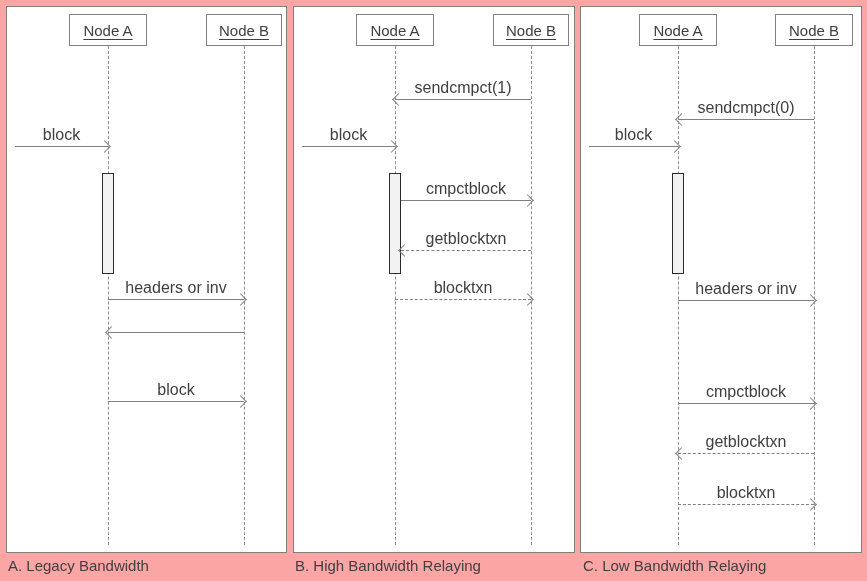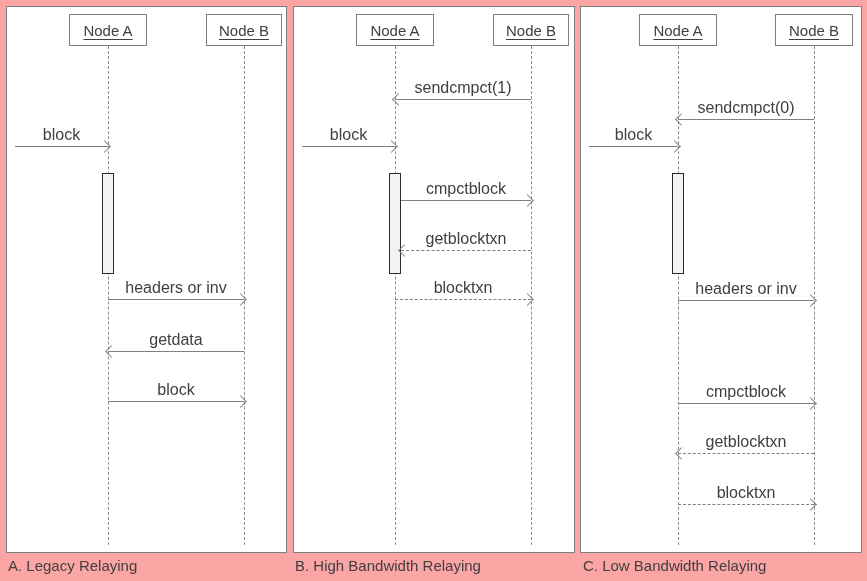--- a/index.html
+++ b/index.html
@@ -82,21 +82,20 @@
 
     <div class="msg" style="left:8px; top:118px; width:93px;">
       <div class="msg-label">block</div>
       <div class="msg-line head-right"></div>
     </div>
     <div class="msg" style="left:101px; top:271px; width:136px;">
       <div class="msg-label">headers or inv</div>
       <div class="msg-line head-right"></div>
     </div>
     <div class="msg" style="left:101px; top:323px; width:136px;">
-      <div class="msg-label">getdata</div>
       <div class="msg-line head-left"></div>
     </div>
     <div class="msg" style="left:101px; top:373px; width:136px;">
       <div class="msg-label">block</div>
       <div class="msg-line head-right"></div>
     </div>
   </div>
 
   <div class="panel" id="panel-b">
     <div class="actor-box" style="left:62px; width:78px;">
@@ -161,17 +160,17 @@
     <div class="msg" style="left:97px; top:425px; width:136px;">
       <div class="msg-label">getblocktxn</div>
       <div class="msg-line dashed head-left"></div>
     </div>
     <div class="msg" style="left:97px; top:476px; width:136px;">
       <div class="msg-label">blocktxn</div>
       <div class="msg-line dashed head-right"></div>
     </div>
   </div>
 
-  <div class="caption" id="caption-a">A. Legacy Relaying</div>
+  <div class="caption" id="caption-a">A. Legacy Bandwidth</div>
   <div class="caption" id="caption-c">C. Low Bandwidth Relaying</div>
   <div class="caption" id="caption-b">B. High Bandwidth Relaying</div>
 
 </div>
 
 </body></html>

